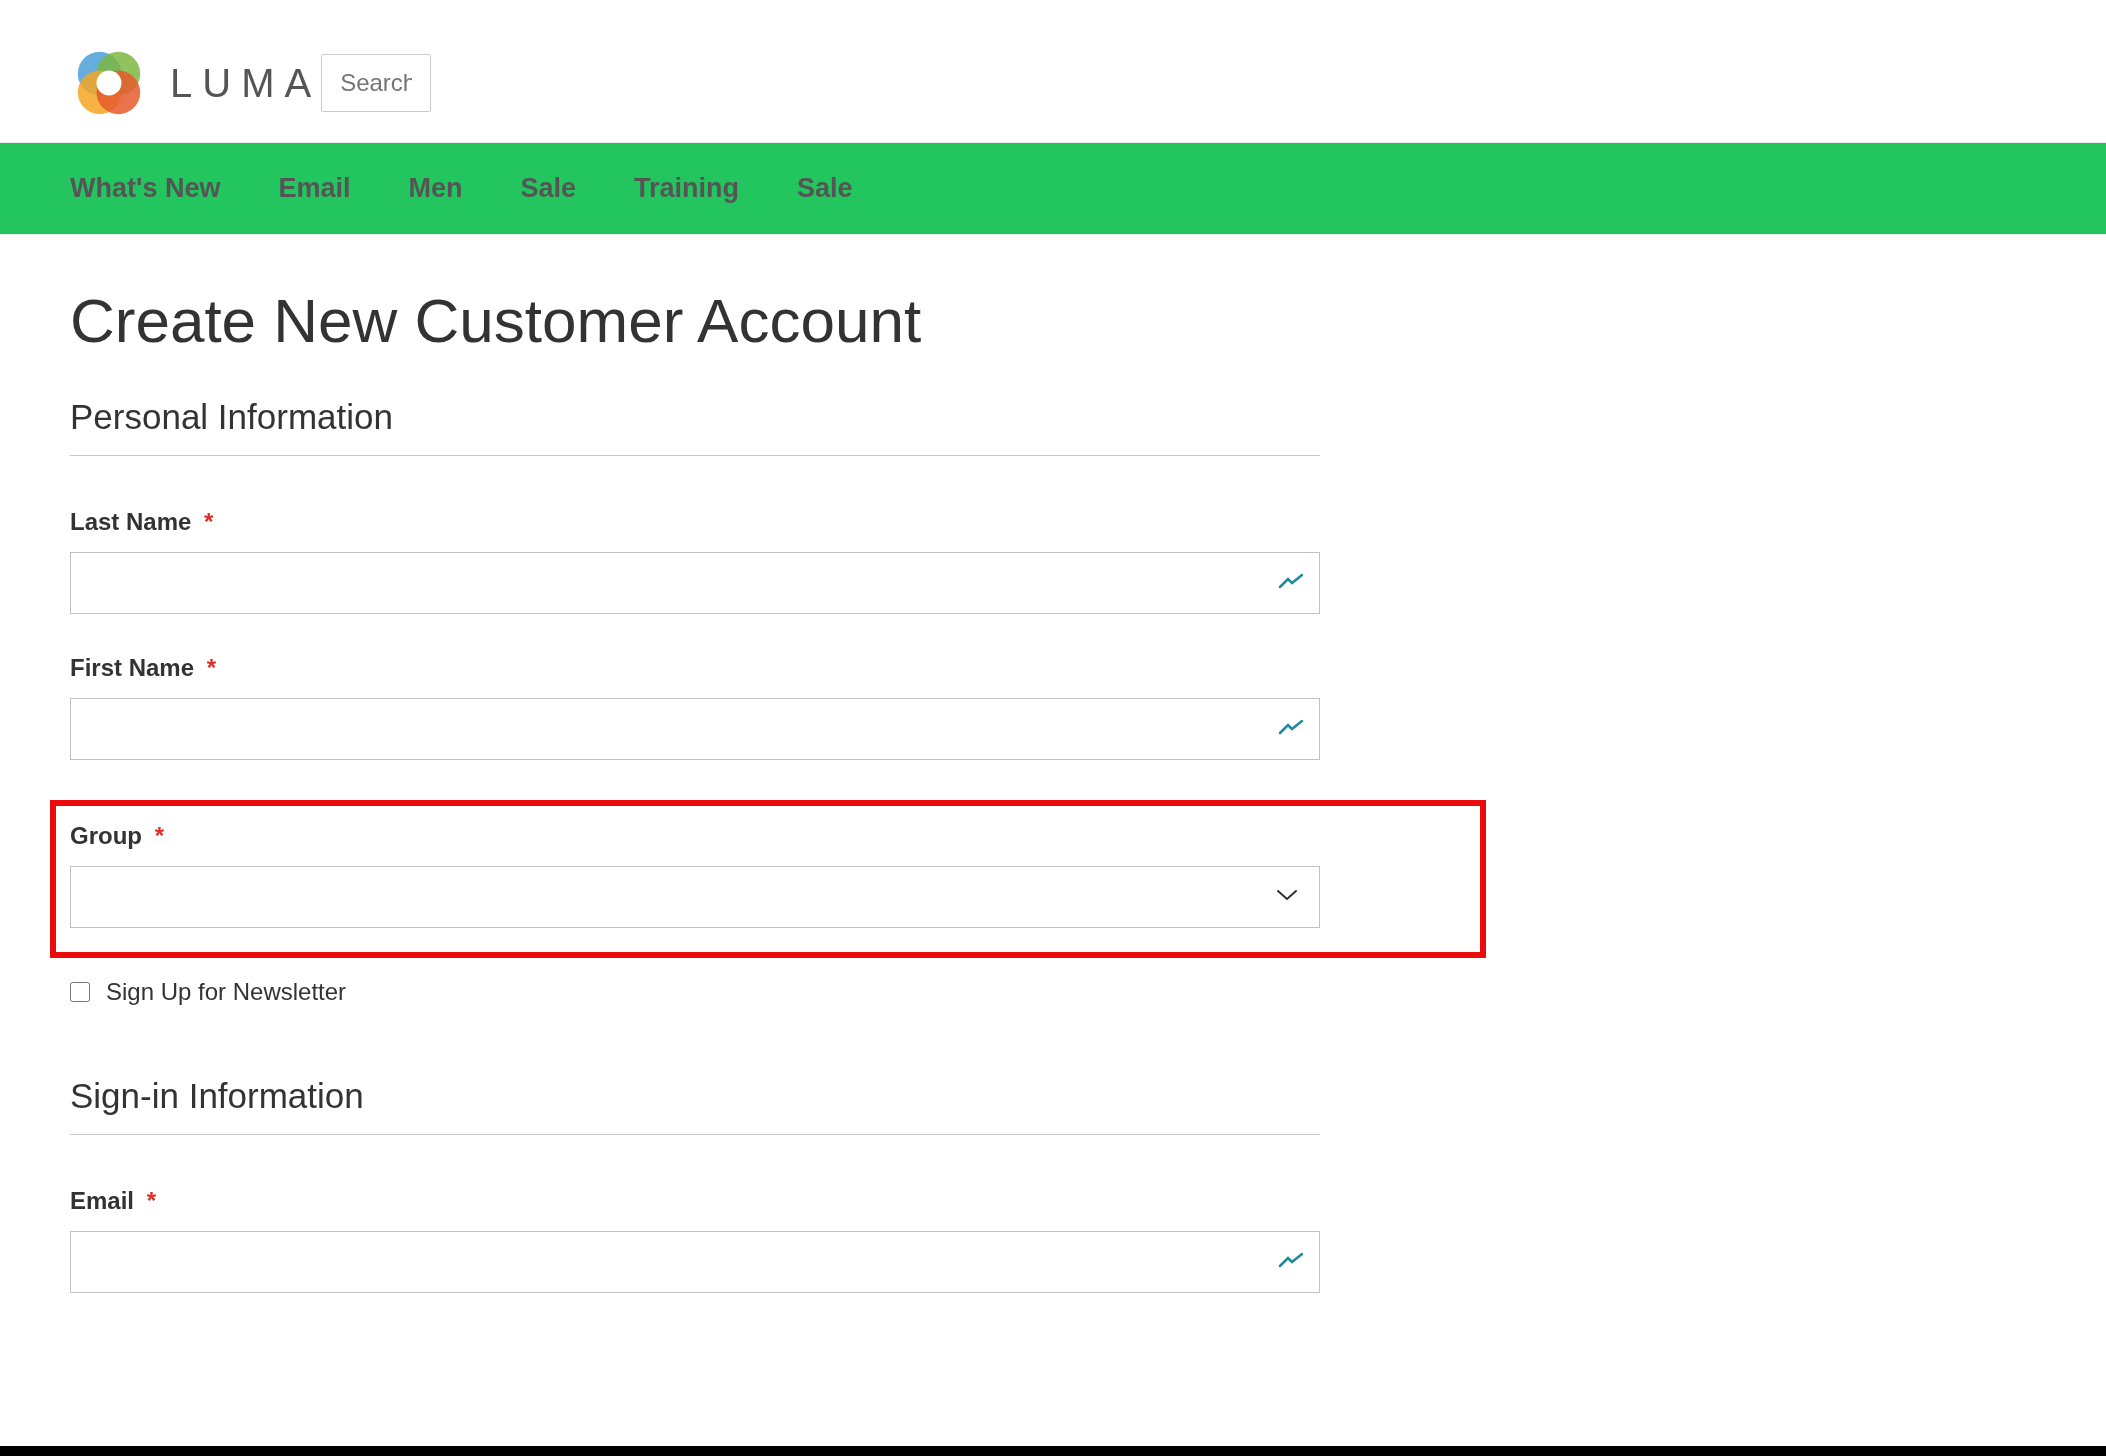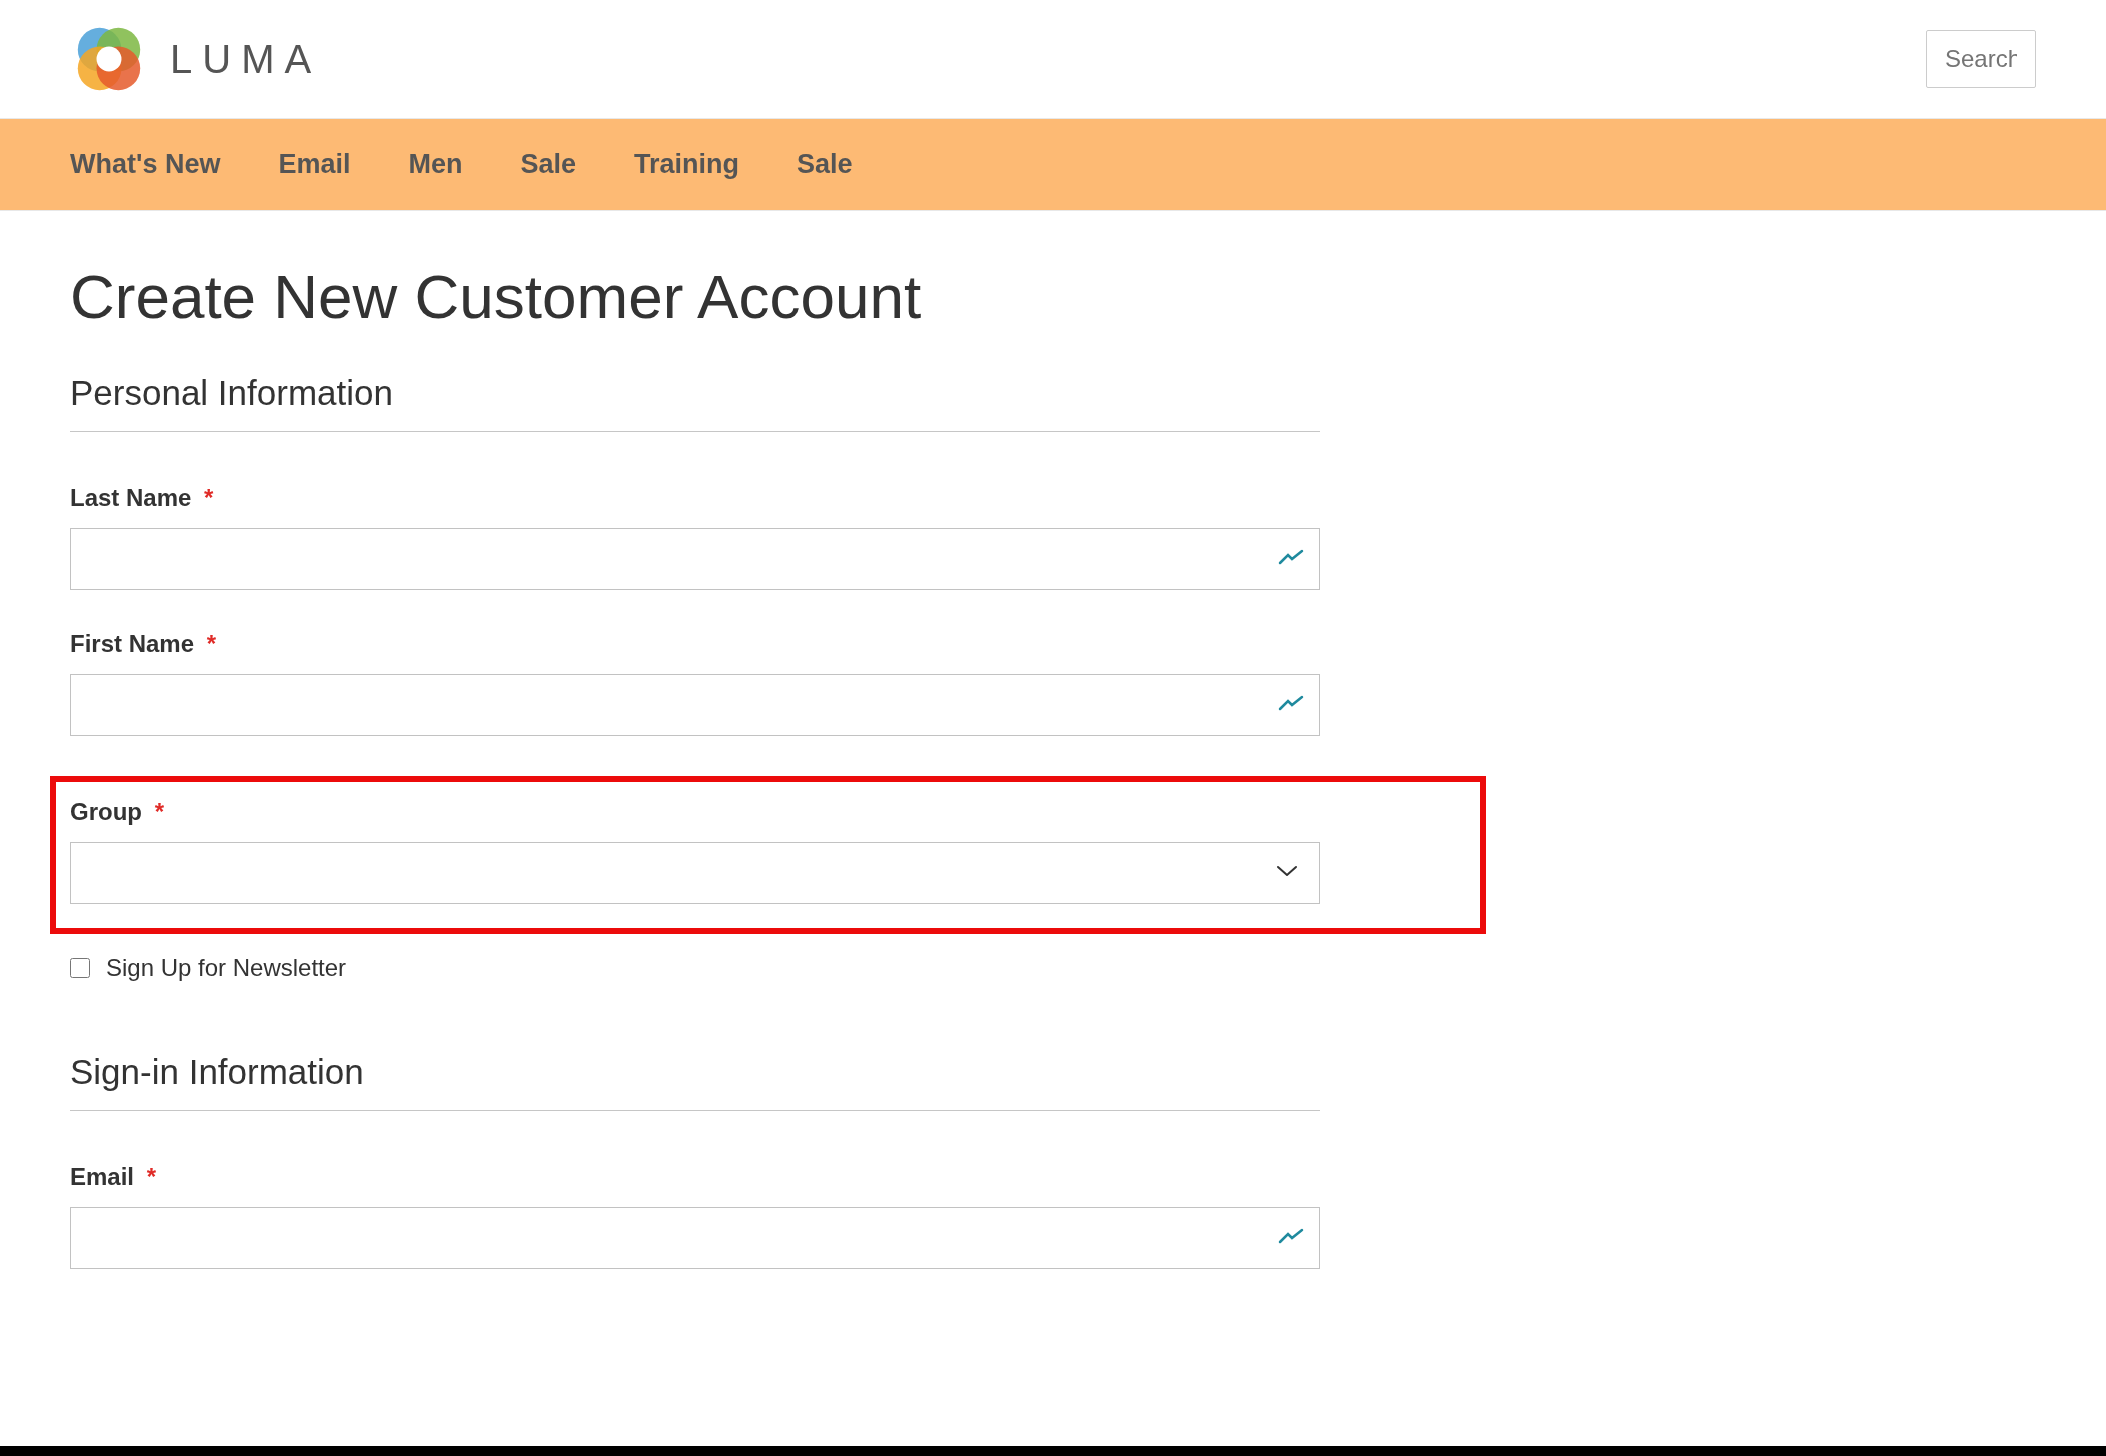--- a/index.html
+++ b/index.html
@@ -7,23 +7,23 @@
       font-family: 'Helvetica Neue', Helvetica, Arial, sans-serif;
       background: #fff;
       color: #333;
       width: 2106px;
       height: 1456px;
       overflow: hidden;
     }
     .header {
       display: flex;
       align-items: center;
-      justify-content: space-between;
       padding: 20px 70px 20px 70px;
       background: #fff;
+      margin-top: 24px;
     }
     .logo-wrap {
       display: flex;
       align-items: center;
       gap: 22px;
     }
     .logo-icon {
       width: 78px;
       height: 78px;
       position: relative;
@@ -40,21 +40,21 @@
     }
     .search-box {
       border: 1px solid #ccc;
       padding: 14px 18px;
       font-size: 24px;
       color: #999;
       width: 110px;
       border-radius: 2px;
     }
     .nav-bar {
-      background: #fdba74;
+      background: #22c55e;
       padding: 0 70px;
       display: flex;
       gap: 58px;
       border-top: 1px solid #e8e8e8;
       border-bottom: 1px solid #e8e8e8;
     }
     .nav-item {
       font-size: 27px;
       font-weight: 700;
       color: #555;

